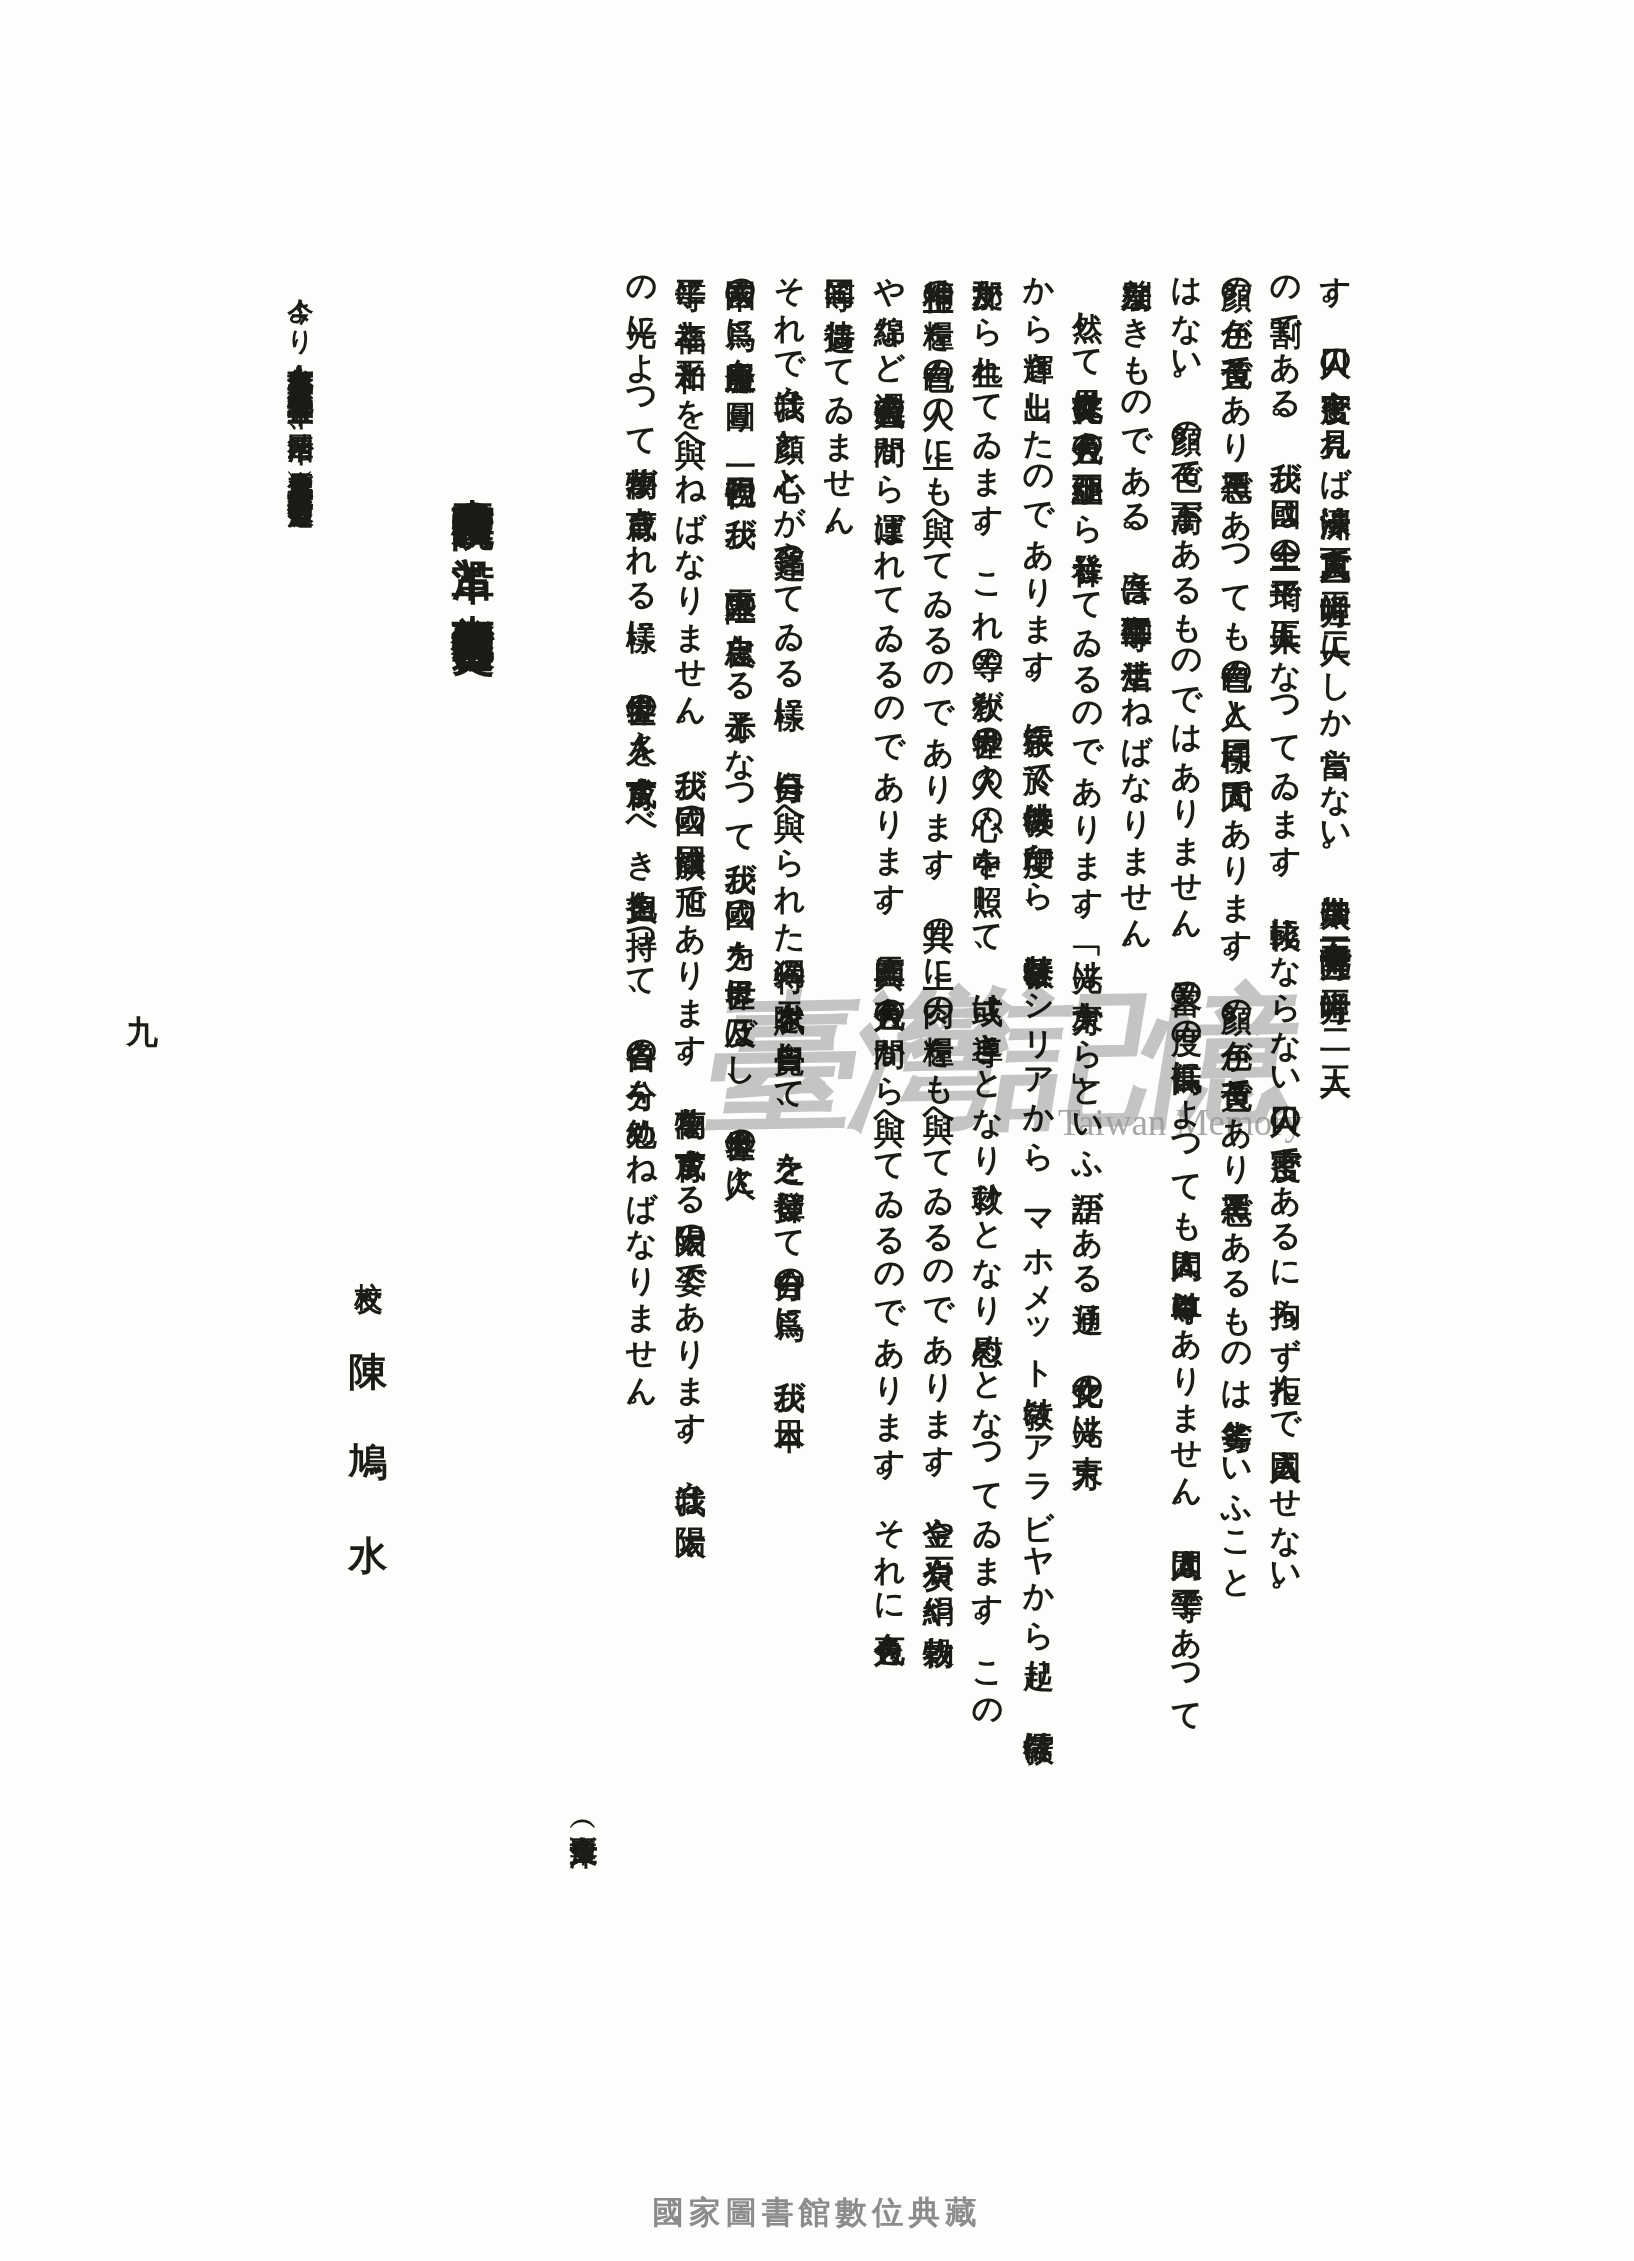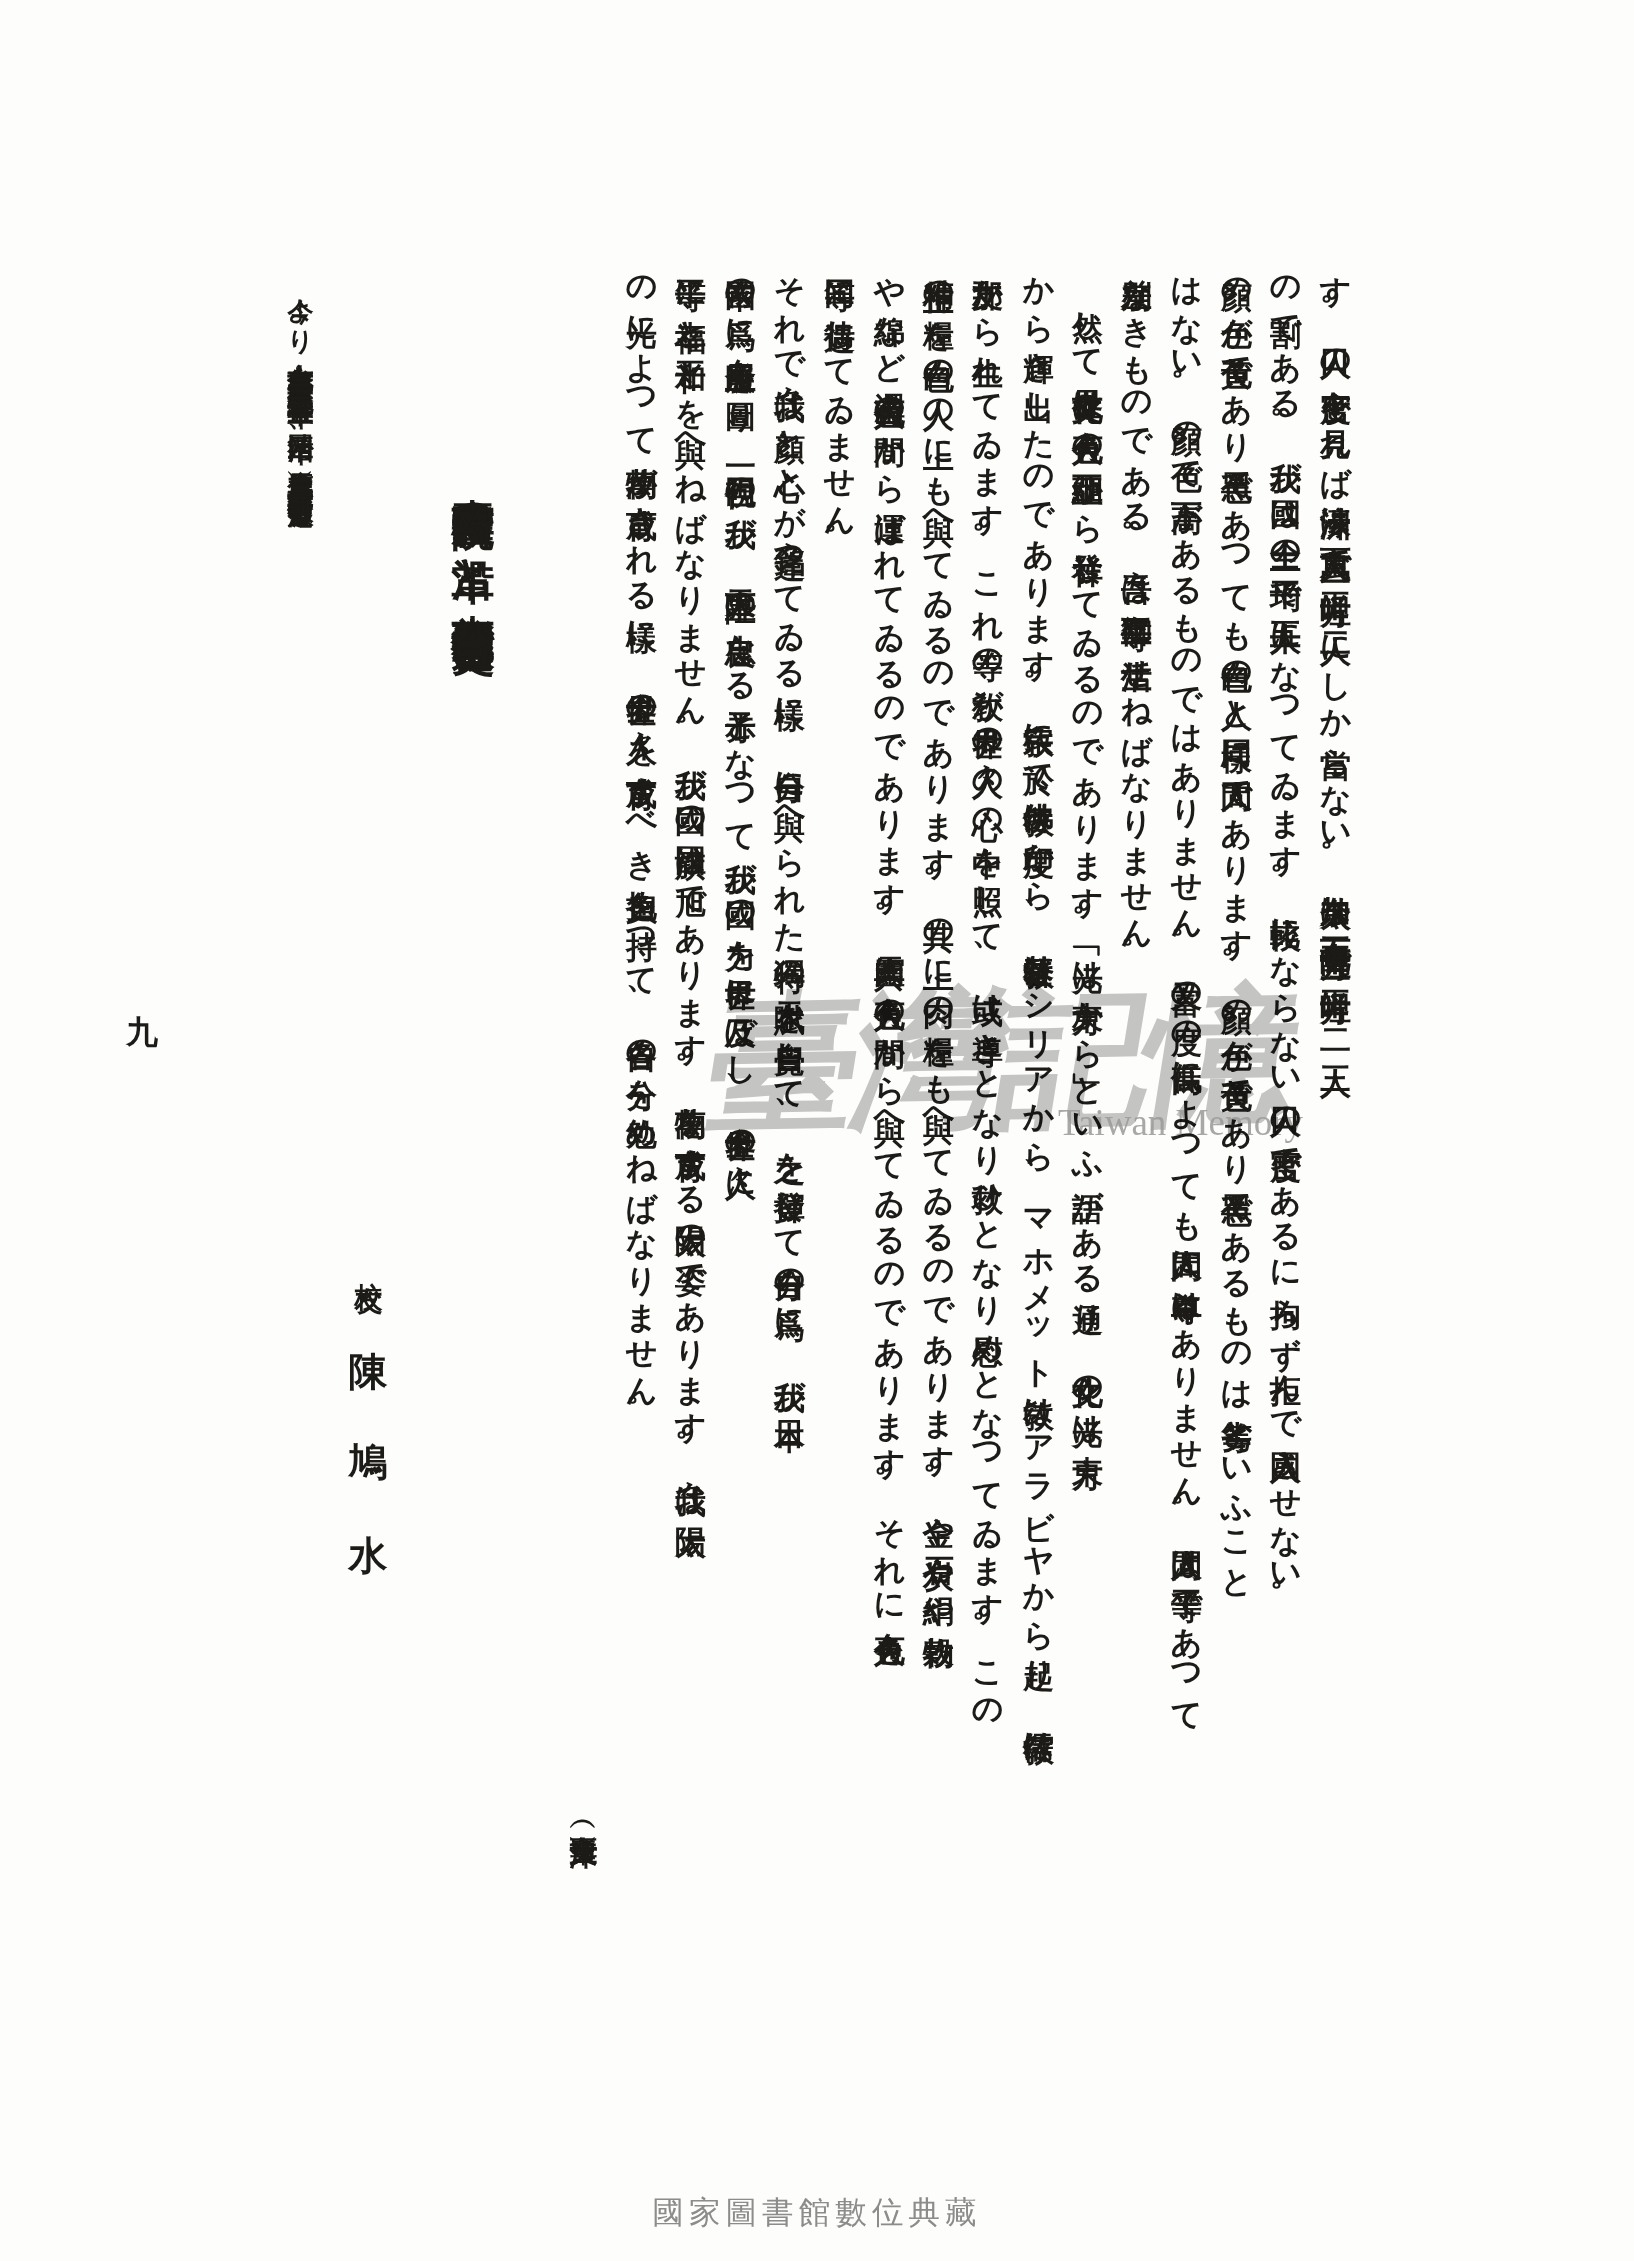--- a/index.html
+++ b/index.html
@@ -98,21 +98,21 @@
     white-space:nowrap;
     font-family:"Liberation Serif","DejaVu Serif",serif;
   }
   .wm-bottom{
     position:absolute;
     left:0;right:0;
     top:2192px;
     margin:0 auto;
     width:max-content;
     font-size:31.5px;
-    font-weight:normal;
+    font-weight:bold;
     color:#8d8d8d;
     letter-spacing:5.1px;
     z-index:5;
     mix-blend-mode:multiply;
   }
   .main-block{position:relative;z-index:2;}
 </style>
 </head>
 <body>
 

